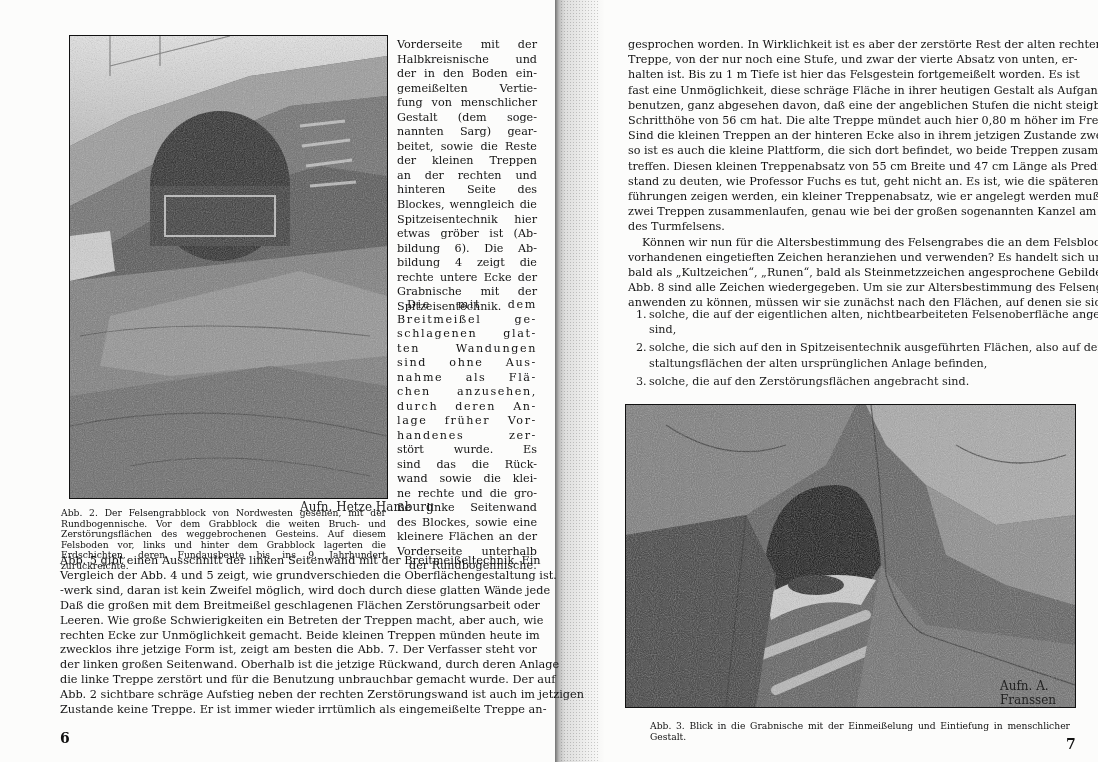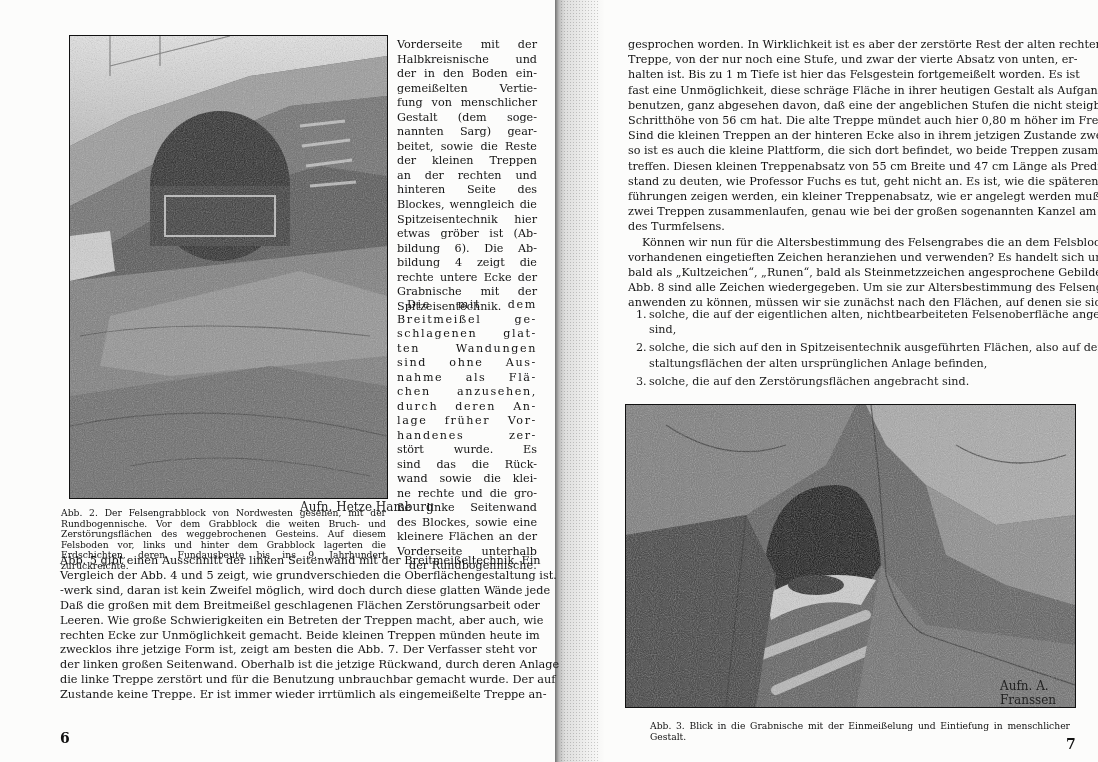--- a/index.html
+++ b/index.html
@@ -156,20 +156,21 @@
 <div class="body-text" id="col-left-full">
   <span class="ln">Abb. 5 gibt einen Ausschnitt der linken Seitenwand mit der Breitmeißeltechnik. Ein</span>
   <span class="ln">Vergleich der Abb. 4 und 5 zeigt, wie grundverschieden die Oberflächengestaltung ist.</span>
   <span class="ln">-werk sind, daran ist kein Zweifel möglich, wird doch durch diese glatten Wände jede</span>
   <span class="ln">Daß die großen mit dem Breitmeißel geschlagenen Flächen Zerstörungsarbeit oder</span>
   <span class="ln">Leeren. Wie große Schwierigkeiten ein Betreten der Treppen macht, aber auch, wie</span>
   <span class="ln">rechten Ecke zur Unmöglichkeit gemacht. Beide kleinen Treppen münden heute im</span>
   <span class="ln">zwecklos ihre jetzige Form ist, zeigt am besten die Abb. 7. Der Verfasser steht vor</span>
   <span class="ln">der linken großen Seitenwand. Oberhalb ist die jetzige Rückwand, durch deren Anlage</span>
   <span class="ln">die linke Treppe zerstört und für die Benutzung unbrauchbar gemacht wurde. Der auf</span>
+  <span class="ln">Abb. 2 sichtbare schräge Aufstieg neben der rechten Zerstörungswand ist auch im jetzigen</span>
   <span class="ln">Zustande keine Treppe. Er ist immer wieder irrtümlich als eingemeißelte Treppe an-</span>
 </div>
 
 <div class="pagenum" id="pagenum-left">6</div>
 
 <div class="body-text" id="col-right-top">
   <span class="ln">gesprochen worden. In Wirklichkeit ist es aber der zerstörte Rest der alten rechten</span>
   <span class="ln">Treppe, von der nur noch eine Stufe, und zwar der vierte Absatz von unten, er-</span>
   <span class="ln">halten ist. Bis zu 1 m Tiefe ist hier das Felsgestein fortgemeißelt worden. Es ist</span>
   <span class="ln">fast eine Unmöglichkeit, diese schräge Fläche in ihrer heutigen Gestalt als Aufgang zu</span>

